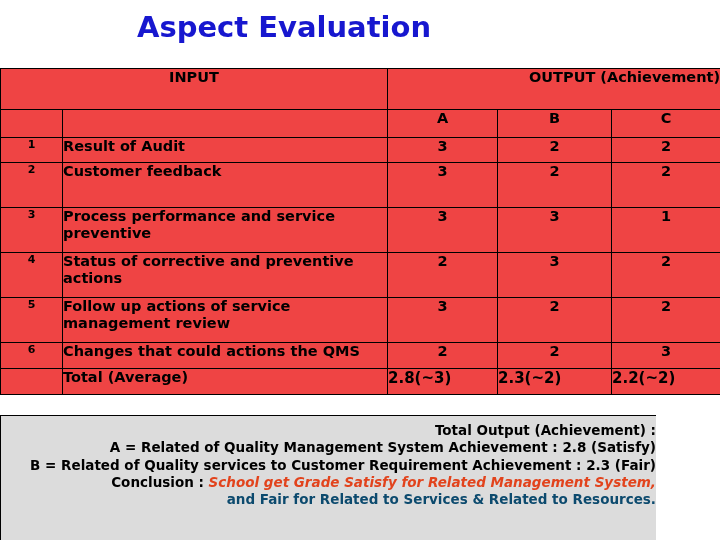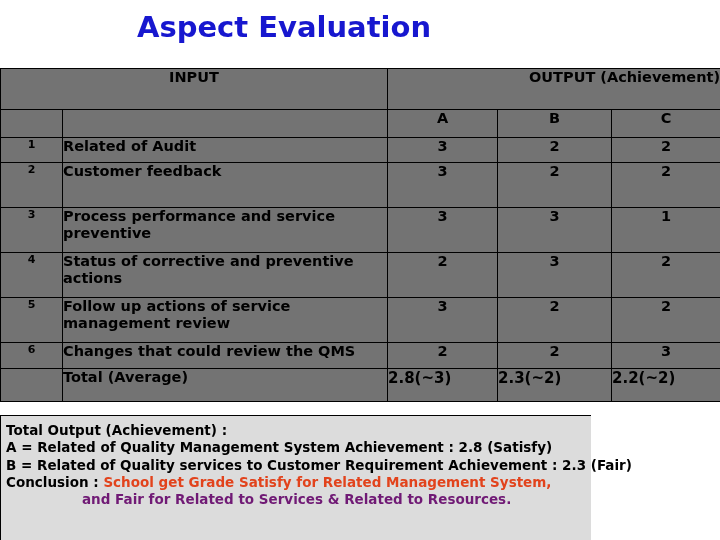--- a/index.html
+++ b/index.html
@@ -36,21 +36,21 @@
     position: absolute;
     top: 68px;
     left: 0;
     width: 720px;
     border-collapse: collapse;
     table-layout: fixed;
     background: #dcdcdc;
   }
   #eval-table td, #eval-table th {
     border: 1.6px solid #000000;
-    background: #737373;
+    background: #ef4444;
     padding: 0;
     vertical-align: top;
     font-weight: bold;
     color: #000000;
   }
 
   
   col.c-idx  { width: 62px; }
   col.c-inp  { width: 325px; }
   col.c-a    { width: 110px; }
@@ -116,48 +116,50 @@
 
   
   .r-h1 { height: 39px; }
   .r-h2 { height: 28px; }
   .r1 { height: 25px; }
   .r2 { height: 45px; }
   .r3 { height: 45px; }
   .r4 { height: 45px; }
   .r5 { height: 45px; }
   .r6 { height: 26px; }
-  .rT { height: 33px; }
+  .rT { height: 26px; }
 
   
   #footer-box {
     position: absolute;
     left: 0;
     top: 415px;
-    width: 591px;
+    width: 656px;
     height: 125px;
     box-sizing: border-box;
     background: #dcdcdc;
     border-top: 1.6px solid #000000;
     border-left: 1.6px solid #000000;
     padding: 6px 0 0 5px;
+    text-align: right;
   }
   .fline {
     font-size: 13.5px;
     font-weight: bold;
     color: #000000;
     line-height: 17.3px;
     white-space: nowrap;
   }
   .fline.conclusion .concl-text {
     color: #e2431c;
+    font-style: italic;
   }
   .fline.indent {
     padding-left: 76px;
-    color: #701a75;
+    color: #0c4a6e;
   }
 </style>
 </head>
 <body>
 
 <div id="slide-title">Aspect Evaluation</div>
 
 <table id="eval-table">
   <colgroup>
     <col class="c-idx">
@@ -174,21 +176,21 @@
     <tr class="r-h2">
       <td class="hd-sub" style="border-top:none;"></td>
       <td class="hd-sub" style="border-top:none;"></td>
       <td class="hd-sub">A</td>
       <td class="hd-sub">B</td>
       <td class="hd-sub">C</td>
     </tr>
 
     <tr class="r1">
       <td class="cell-idx">1</td>
-      <td class="cell-input">Related of Audit</td>
+      <td class="cell-input">Result of Audit</td>
       <td class="cell-score">3</td>
       <td class="cell-score">2</td>
       <td class="cell-score">2</td>
     </tr>
     <tr class="r2">
       <td class="cell-idx">2</td>
       <td class="cell-input">Customer feedback</td>
       <td class="cell-score">3</td>
       <td class="cell-score">2</td>
       <td class="cell-score">2</td>
@@ -209,21 +211,21 @@
     </tr>
     <tr class="r5">
       <td class="cell-idx">5</td>
       <td class="cell-input">Follow up actions of service management review</td>
       <td class="cell-score">3</td>
       <td class="cell-score">2</td>
       <td class="cell-score">2</td>
     </tr>
     <tr class="r6">
       <td class="cell-idx">6</td>
-      <td class="cell-input">Changes that could review the QMS</td>
+      <td class="cell-input">Changes that could actions the QMS</td>
       <td class="cell-score">2</td>
       <td class="cell-score">2</td>
       <td class="cell-score">3</td>
     </tr>
 
     <tr class="rT">
       <td class="cell-idx"></td>
       <td class="cell-total-label">Total (Average)</td>
       <td class="cell-total-score">2.8(~3)</td>
       <td class="cell-total-score">2.3(~2)</td>

